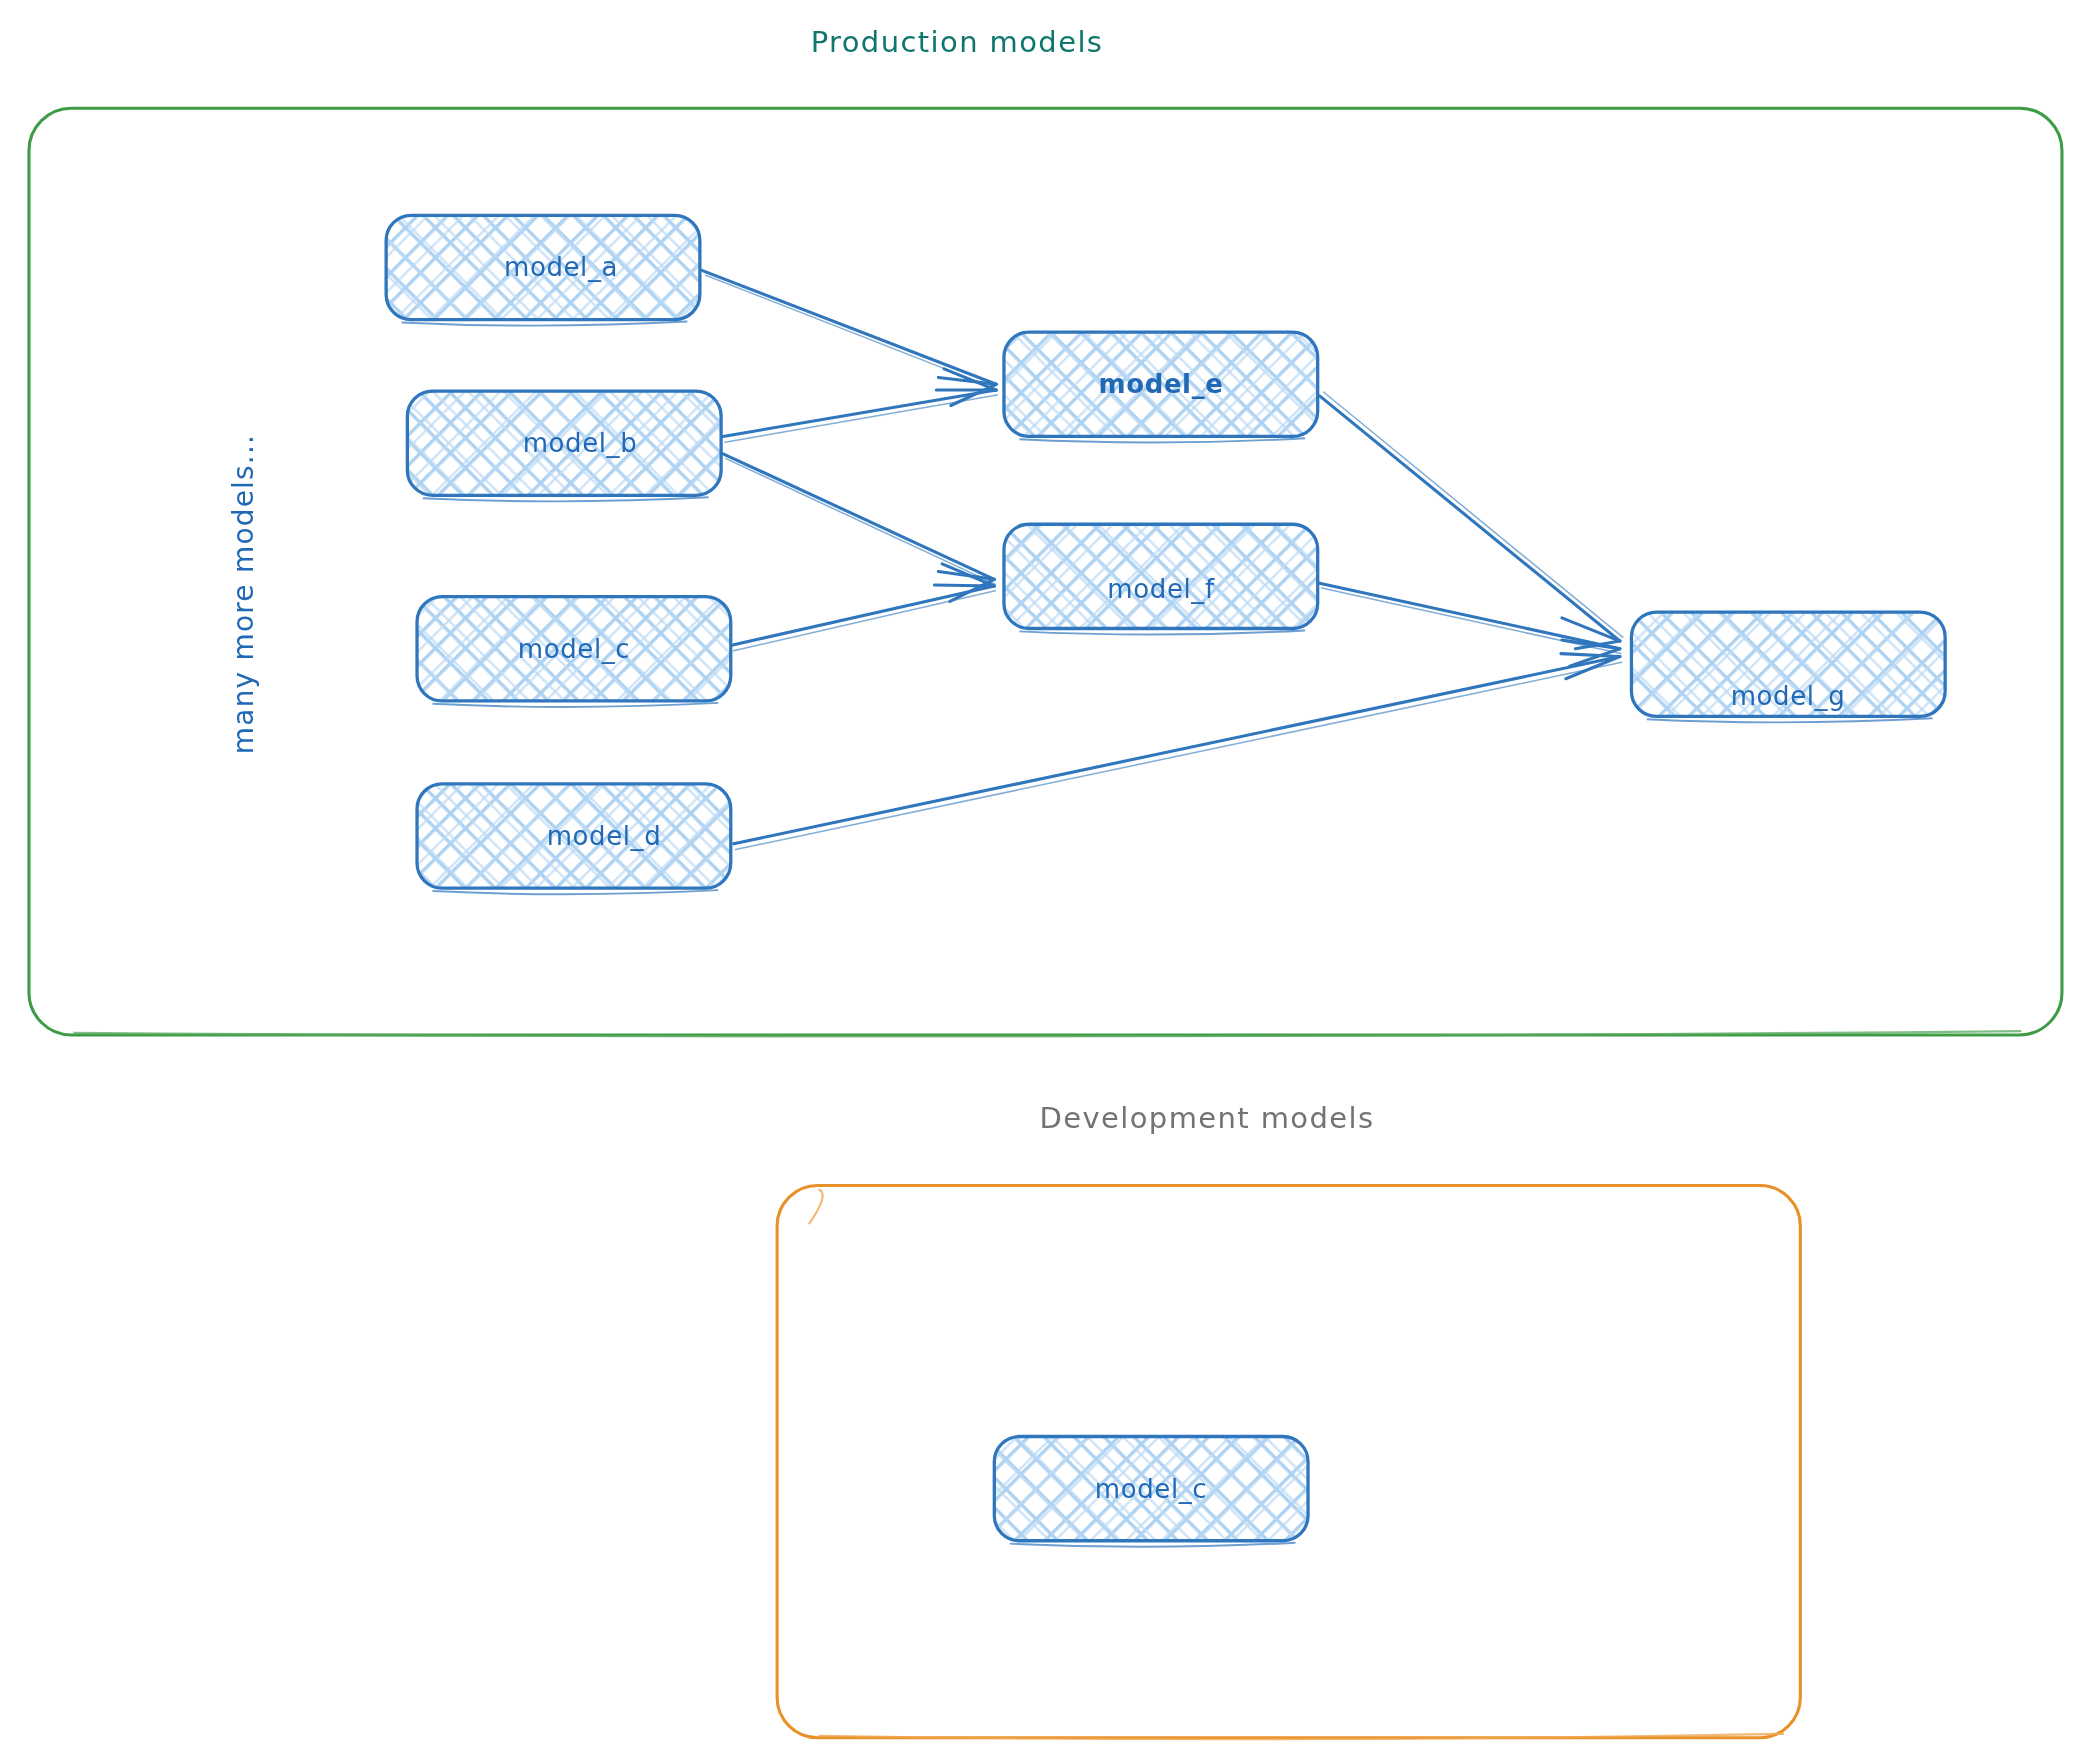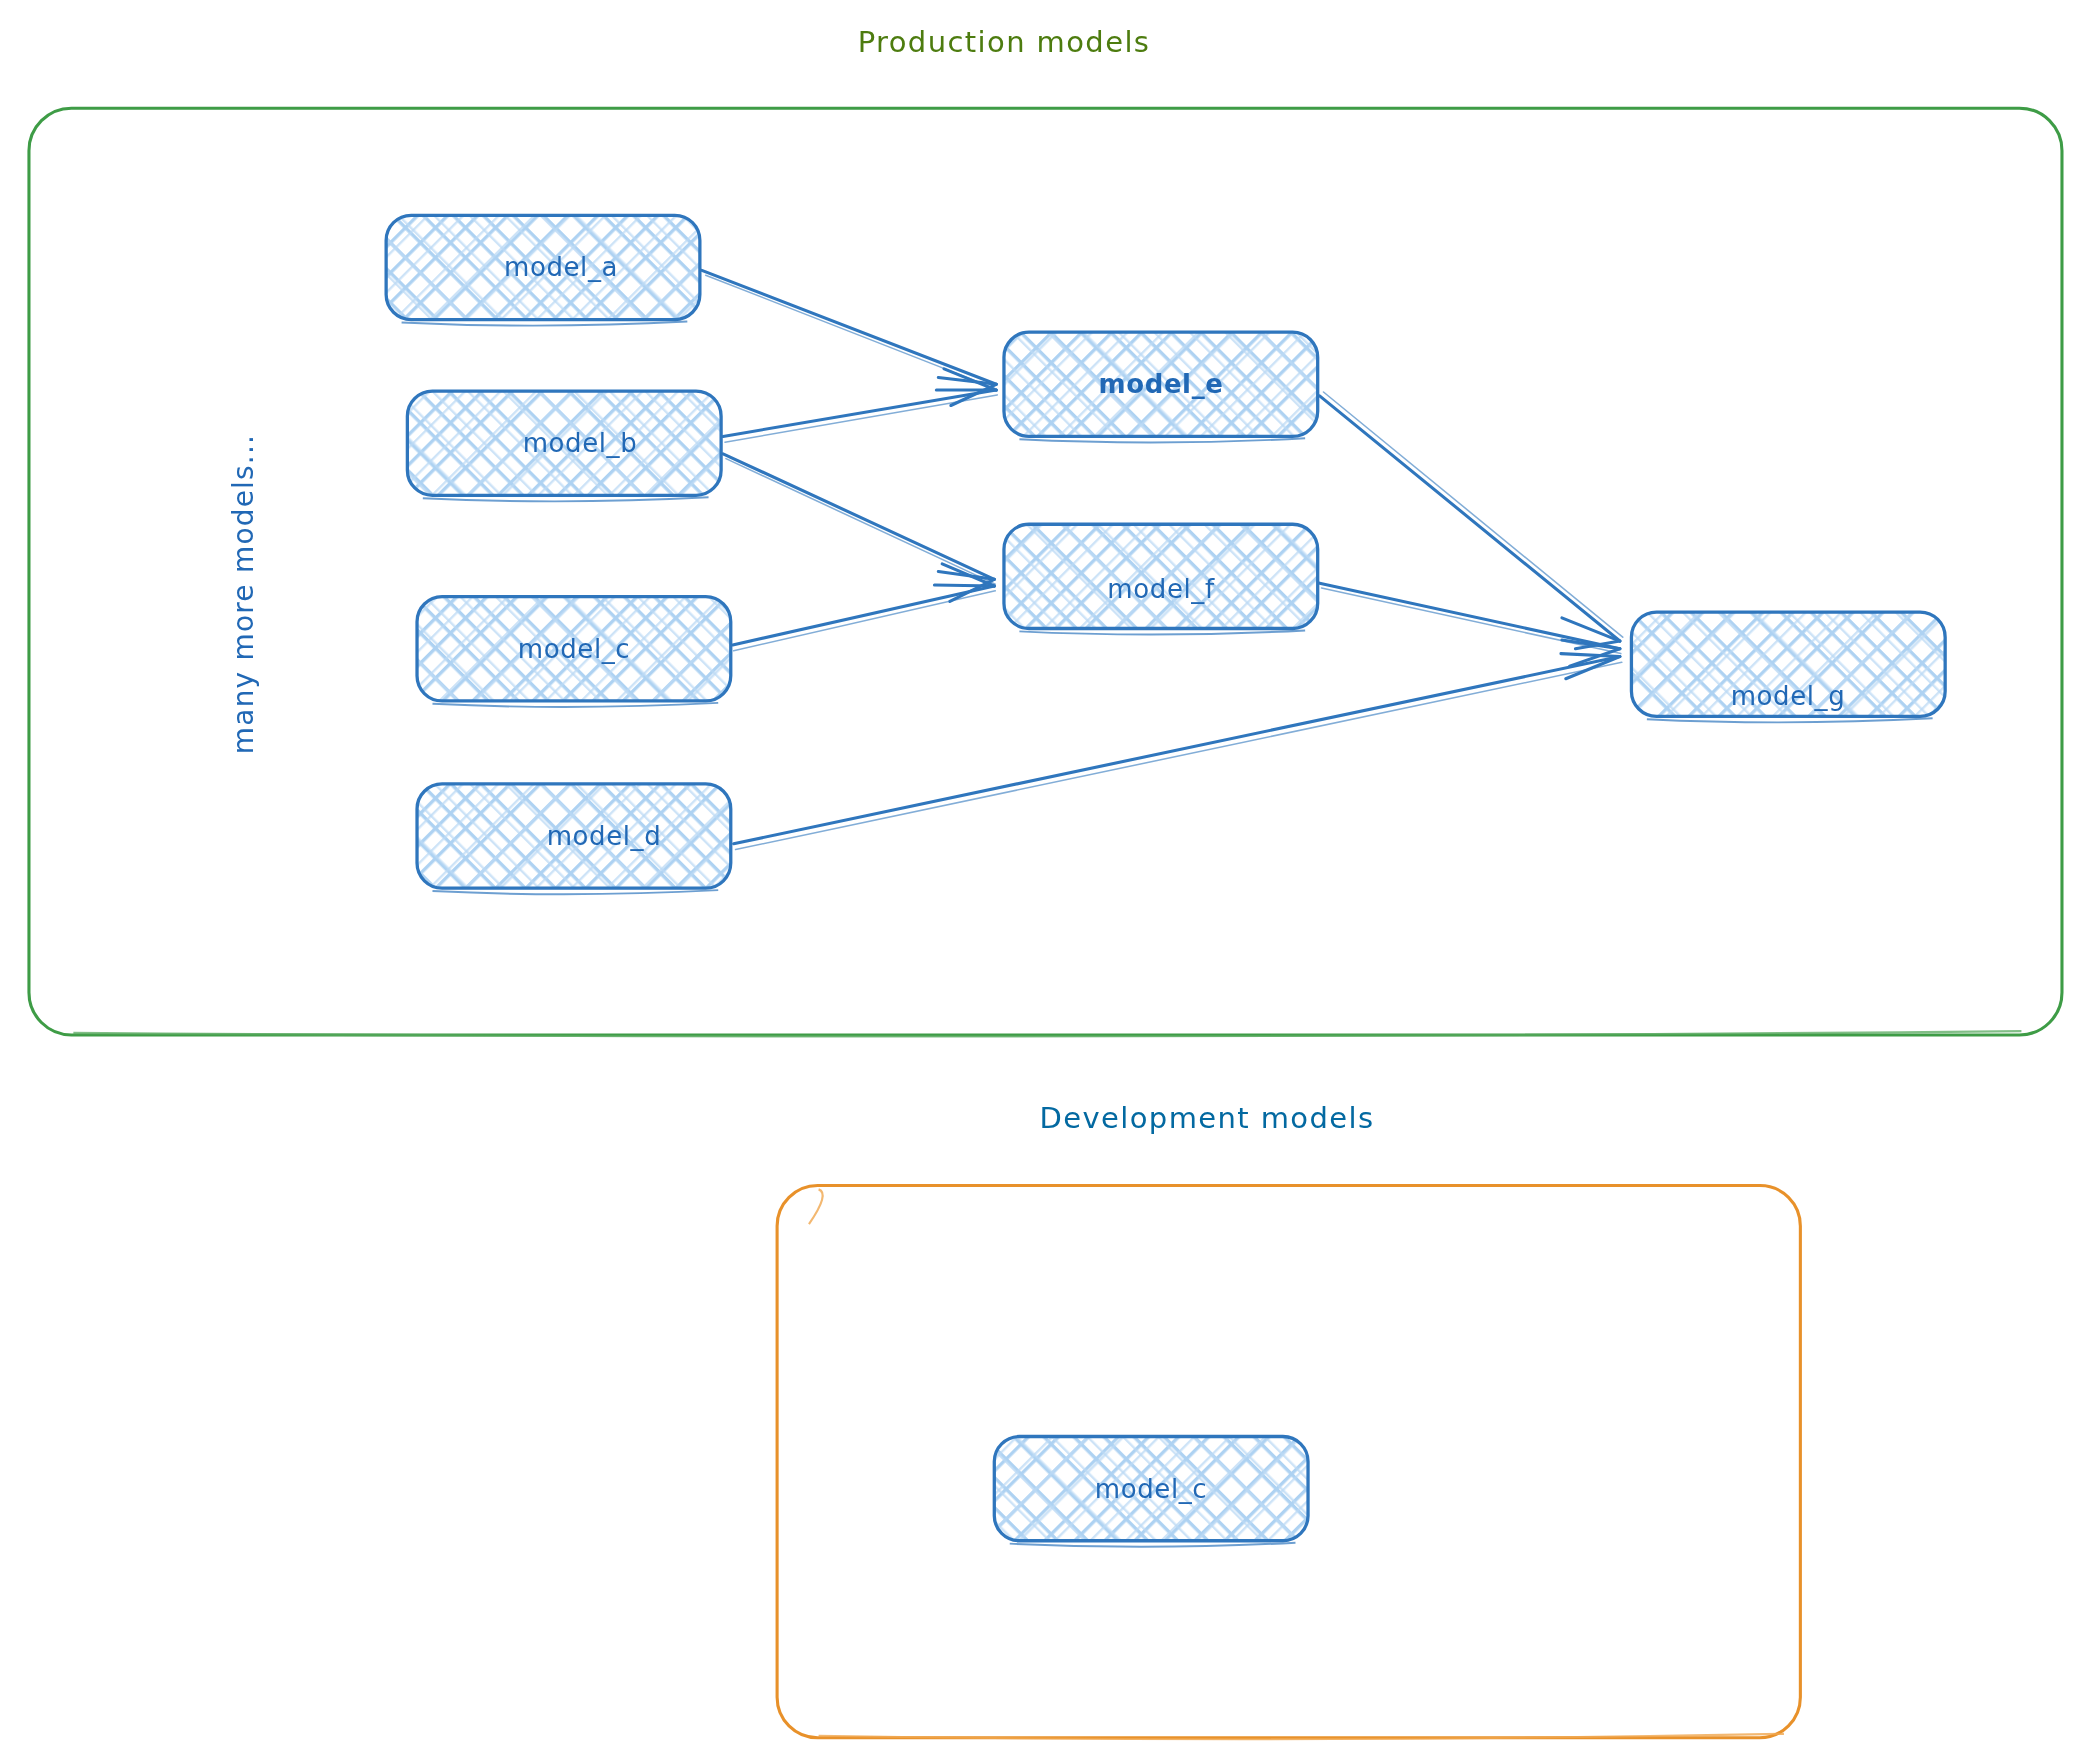--- a/index.html
+++ b/index.html
@@ -22,22 +22,22 @@
   }
   .grp-title {
     position: absolute;
     font-family: "DejaVu Sans", sans-serif;
     font-size: 29px;
     font-weight: 400;
     letter-spacing: 1.4px;
     white-space: nowrap;
     transform: translateX(-50%);
   }
-  #prod-title { color: #4d7c0f; left: 1004px; top: 25px; text-align: right; }
-  #dev-title  { color: #0369a1; left: 1207px; top: 1101px; }
+  #prod-title { color: #0f766e; left: 957px; top: 25px; text-align: right; }
+  #dev-title  { color: #737373; left: 1207px; top: 1101px; }
 
   .node-label {
     position: absolute;
     color: #2168b5;
     font-family: "DejaVu Sans", sans-serif;
     font-size: 26px;
     letter-spacing: 0.6px;
     white-space: nowrap;
     transform: translate(-50%, -50%);
     pointer-events: none;

